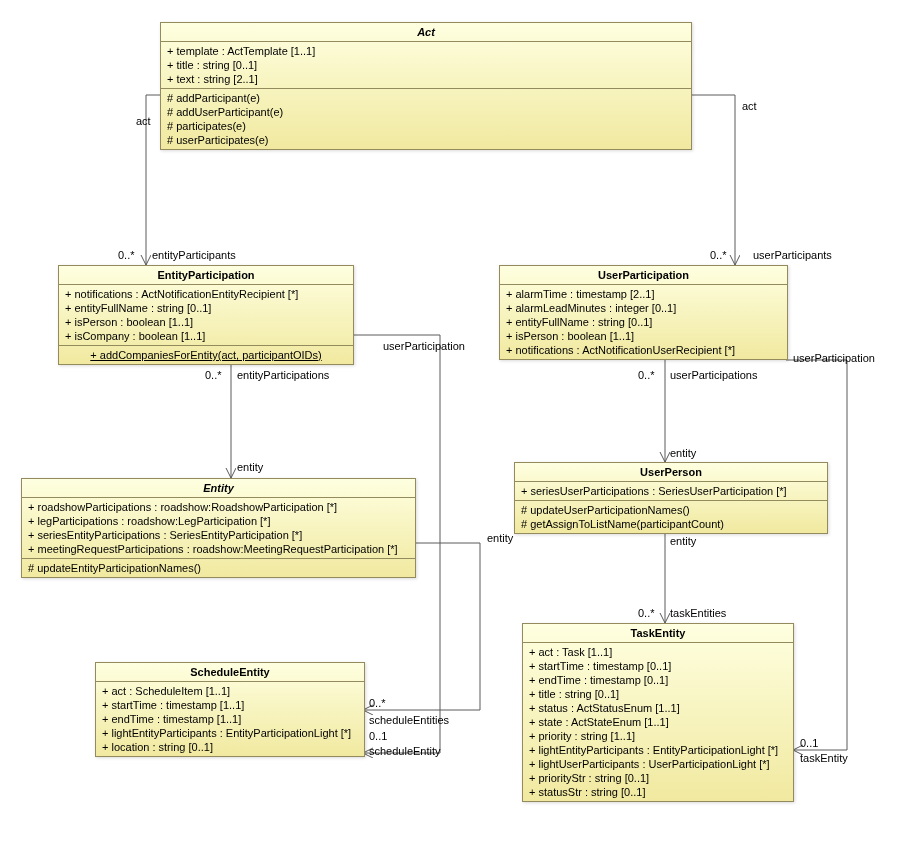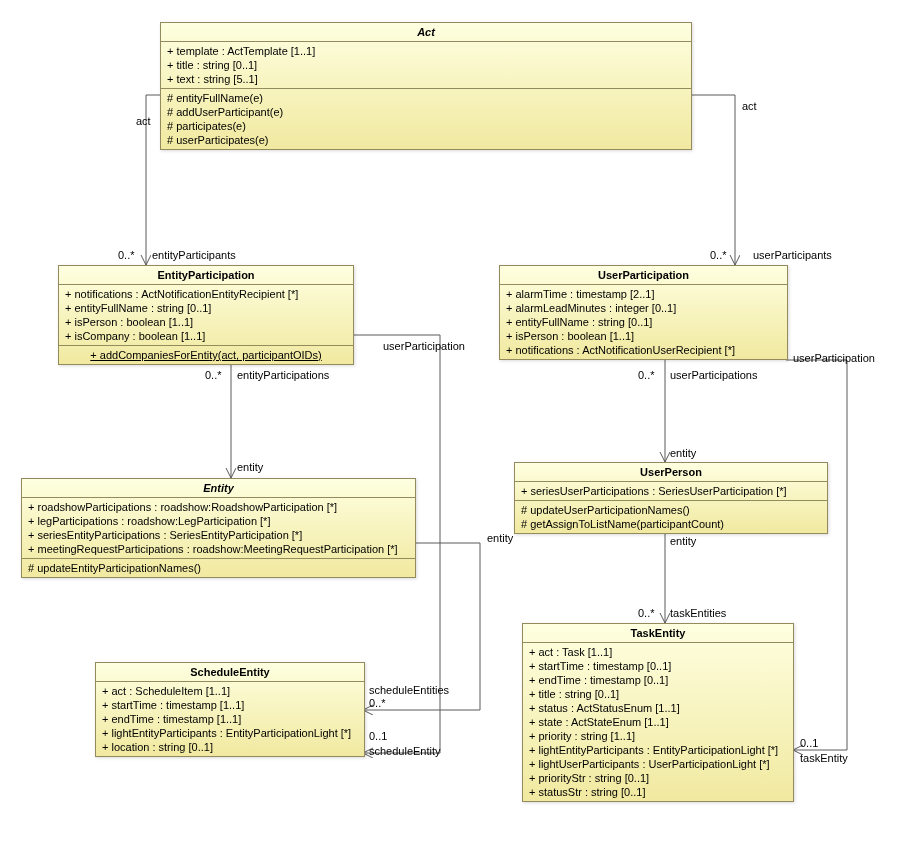--- a/index.html
+++ b/index.html
@@ -81,24 +81,24 @@
   <path d="M665,527 L665,623" stroke="#5a5a5a" fill="none" marker-end="url(#arrow)"></path>
 
   <path d="M786,360 L847,360 L847,750 L793,750" stroke="#5a5a5a" fill="none" marker-end="url(#arrow)"></path>
 </svg>
 
 <div class="uml-class" style="left:160px; top:22px; width:530px;">
   <div class="title">Act</div>
   <div class="section">
     <div class="row">+ template : ActTemplate [1..1]</div>
     <div class="row">+ title : string [0..1]</div>
-    <div class="row">+ text : string [5..1]</div>
-  </div>
-  <div class="section">
-    <div class="row"># entityFullName(e)</div>
+    <div class="row">+ text : string [2..1]</div>
+  </div>
+  <div class="section">
+    <div class="row"># addParticipant(e)</div>
     <div class="row"># addUserParticipant(e)</div>
     <div class="row"># participates(e)</div>
     <div class="row"># userParticipates(e)</div>
   </div>
 </div>
 
 <div class="uml-class" style="left:58px; top:265px; width:294px;">
   <div class="title noitalic">EntityParticipation</div>
   <div class="section">
     <div class="row">+ notifications : ActNotificationEntityRecipient [*]</div>
@@ -186,21 +186,21 @@
 <div class="label" style="left:205px; top:369px;">0..*</div>
 <div class="label" style="left:237px; top:461px;">entity</div>
 
 <div class="label" style="left:670px; top:369px;">userParticipations</div>
 <div class="label" style="left:638px; top:369px;">0..*</div>
 <div class="label" style="left:670px; top:447px;">entity</div>
 
 <div class="label" style="left:383px; top:340px;">userParticipation</div>
 
 <div class="label" style="left:487px; top:532px;">entity</div>
-<div class="label" style="left:369px; top:684px;">scheduleEntities</div>
+<div class="label" style="left:369px; top:714px;">scheduleEntities</div>
 <div class="label" style="left:369px; top:697px;">0..*</div>
 <div class="label" style="left:369px; top:745px;">scheduleEntity</div>
 <div class="label" style="left:369px; top:730px;">0..1</div>
 
 <div class="label" style="left:670px; top:535px;">entity</div>
 <div class="label" style="left:670px; top:607px;">taskEntities</div>
 <div class="label" style="left:638px; top:607px;">0..*</div>
 
 <div class="label" style="left:793px; top:352px;">userParticipation</div>
 <div class="label" style="left:800px; top:752px;">taskEntity</div>

